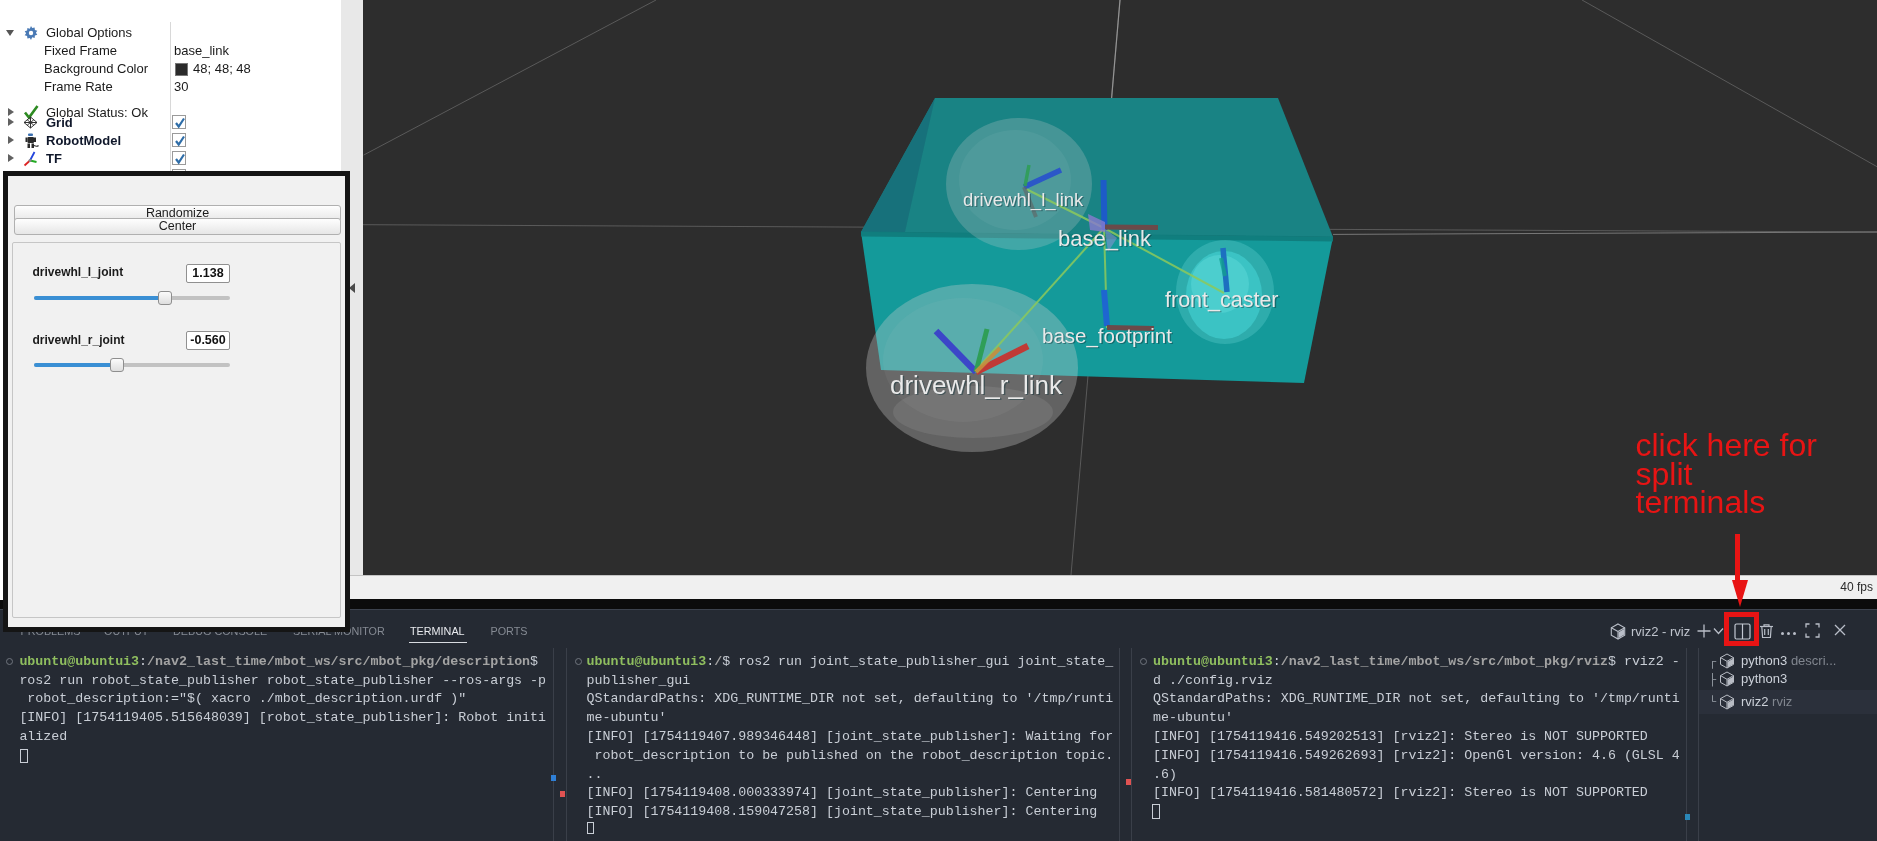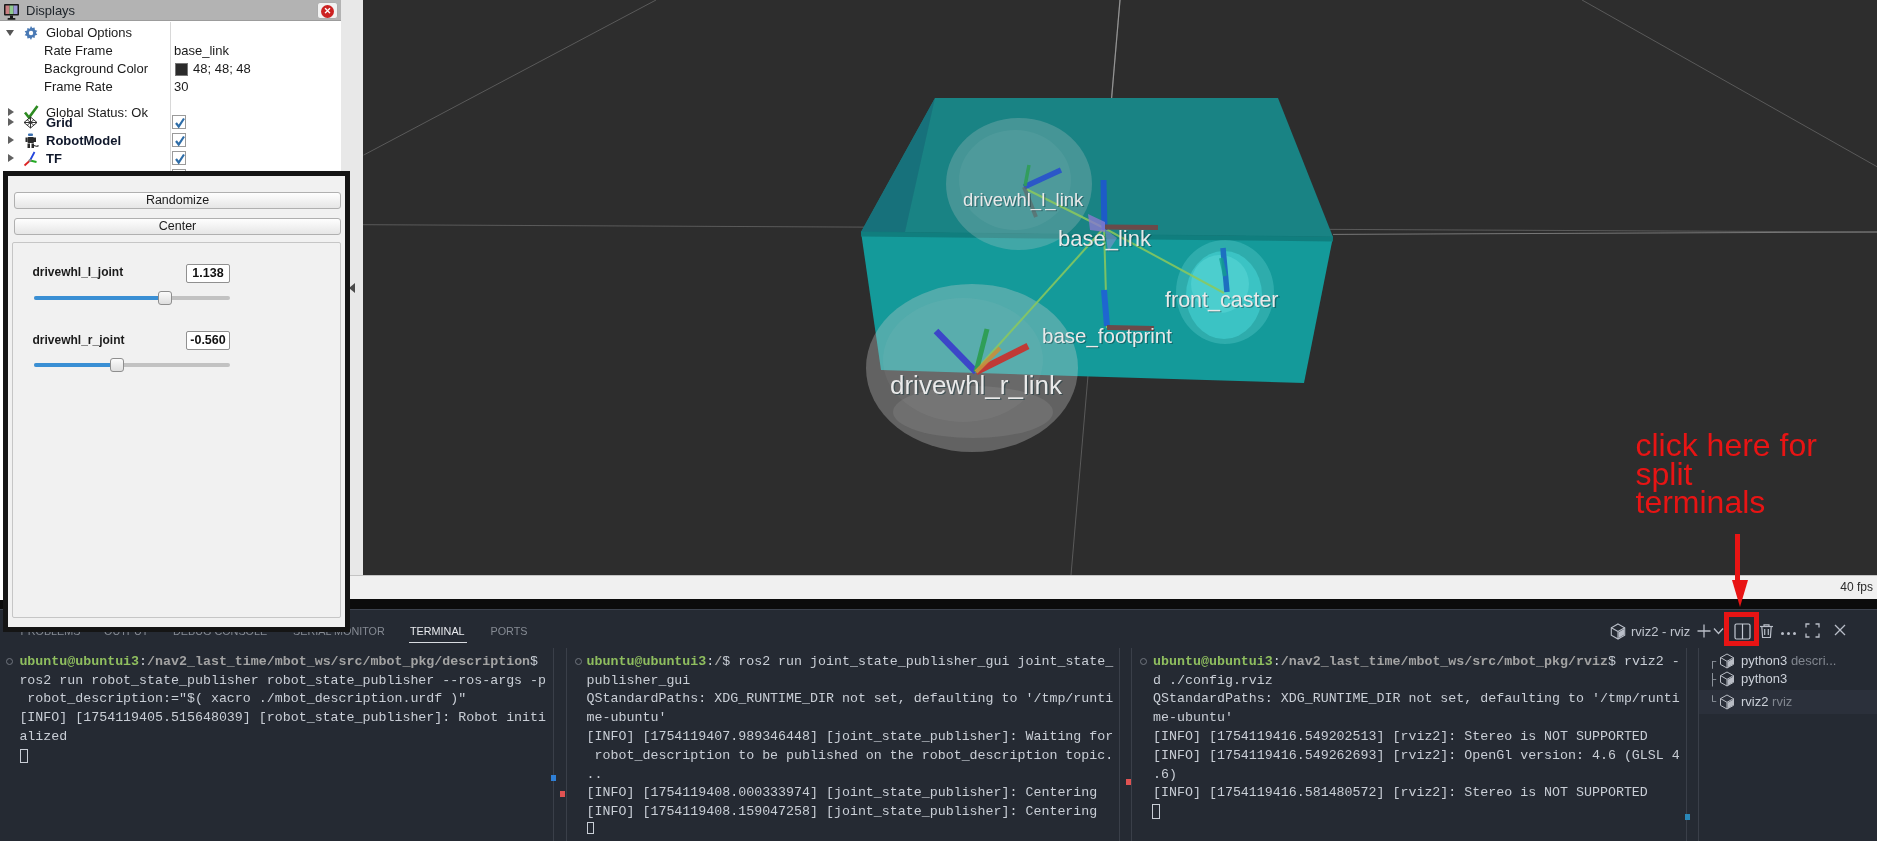--- a/index.html
+++ b/index.html
@@ -133,45 +133,31 @@
         <text x="527" y="394" font-size="26">drivewhl_r_link</text>
       </g>
     </svg>
   </div>
   <div class="abs" id="statusbar">
     <div class="abs" id="fps">40 fps</div>
   </div>
   <div class="abs" id="blackband"></div>
   <div class="abs" id="collapsearrow"></div>
   <div class="abs" id="displays">
-    <div class="abs" id="dhead">
-      <svg style="position:absolute;left:3px;top:3px" width="17" height="17" viewBox="0 0 17 17">
-        <rect x="1" y="1" width="15" height="11.5" rx="1" fill="#1a1a1a"></rect>
-        <rect x="2.5" y="2.5" width="4" height="8.5" fill="#c97f82"></rect>
-        <rect x="6.5" y="2.5" width="4" height="8.5" fill="#8fc98f"></rect>
-        <rect x="10.5" y="2.5" width="4" height="8.5" fill="#9a96d6"></rect>
-        <rect x="7" y="12.5" width="3" height="2.5" fill="#1a1a1a"></rect>
-        <rect x="4.5" y="15" width="8" height="1.8" rx="0.9" fill="#1a1a1a"></rect>
-      </svg>
-      <div class="title">Displays</div>
-      <div class="abs" id="dclose">
-        <div class="c">✕</div>
-      </div>
-    </div>
     <div class="abs" id="dsep"></div>
     <div class="drow" style="top:24px">
       <div class="tri-d"></div>
       <svg style="position:absolute;left:24px;top:2px" width="14" height="14" viewBox="0 0 14 14">
         <path fill="#4a7ab5" d="M7 0l1.2 2.1 2.4-.6.3 2.4 2.4.8-1.4 2 1.4 2-2.4.8-.3 2.4-2.4-.6L7 14l-1.2-2.1-2.4.6-.3-2.4-2.4-.8 1.4-2-1.4-2 2.4-.8.3-2.4 2.4.6z"></path>
         <circle cx="7" cy="7" r="2.2" fill="#fff"></circle>
       </svg>
       <div class="dtxt" style="left:46px">Global Options</div>
     </div>
     <div class="drow" style="top:42px">
-      <div class="dtxt" style="left:44px">Rate Frame</div>
+      <div class="dtxt" style="left:44px">Fixed Frame</div>
       <div class="dtxt" style="left:174px">base_link</div>
     </div>
     <div class="drow" style="top:60px">
       <div class="dtxt" style="left:44px">Background Color</div>
       <div class="abs" style="left:175px;top:2.5px;width:13px;height:13px;background:#2b2b2b;border:1px solid #777"></div>
       <div class="dtxt" style="left:193px">48; 48; 48</div>
     </div>
     <div class="drow" style="top:78px">
       <div class="dtxt" style="left:44px">Frame Rate</div>
       <div class="dtxt" style="left:174px">30</div>
@@ -358,21 +344,21 @@
         <path d="M8 1l6.5 3.6v6.8L8 15l-6.5-3.6V4.6z"></path>
         <path d="M8 8.3L14.5 4.6M8 8.3L1.5 4.6M8 8.3V15"></path>
       </g>
       <path d="M8.6 8.8L14 5.8v5.4L8.6 14.5z" fill="#b8bcc4"></path>
     </svg>
     <div class="prow" style="left:1741px;top:43px">python3 <span class="dim">descri...</span></div>
     <div class="prow" style="left:1741px;top:61px">python3</div>
     <div class="prow" style="left:1741px;top:84px">rviz2 <span class="dim">rviz</span></div>
   </div>
   <div class="abs" id="jpanel">
-    <div class="qbtn" style="top:16px">Randomize</div>
+    <div class="qbtn" style="top:29px">Randomize</div>
     <div class="qbtn" style="top:41.5px">Center</div>
     <div id="jgroup"></div>
     <div class="jlabel" style="left:24.5px;top:89px">drivewhl_l_joint</div>
     <div class="jval" style="left:178px;top:87.5px">1.138</div>
     <div class="jtrack" style="left:25.5px;top:119.5px;width:196px"></div>
     <div class="jfill" style="left:25.5px;top:119.5px;width:132px"></div>
     <div class="jhandle" style="left:150px;top:114.5px"></div>
     <div class="jlabel" style="left:24.5px;top:157px">drivewhl_r_joint</div>
     <div class="jval" style="left:178px;top:154.5px">-0.560</div>
     <div class="jtrack" style="left:25.5px;top:186.5px;width:196px"></div>

